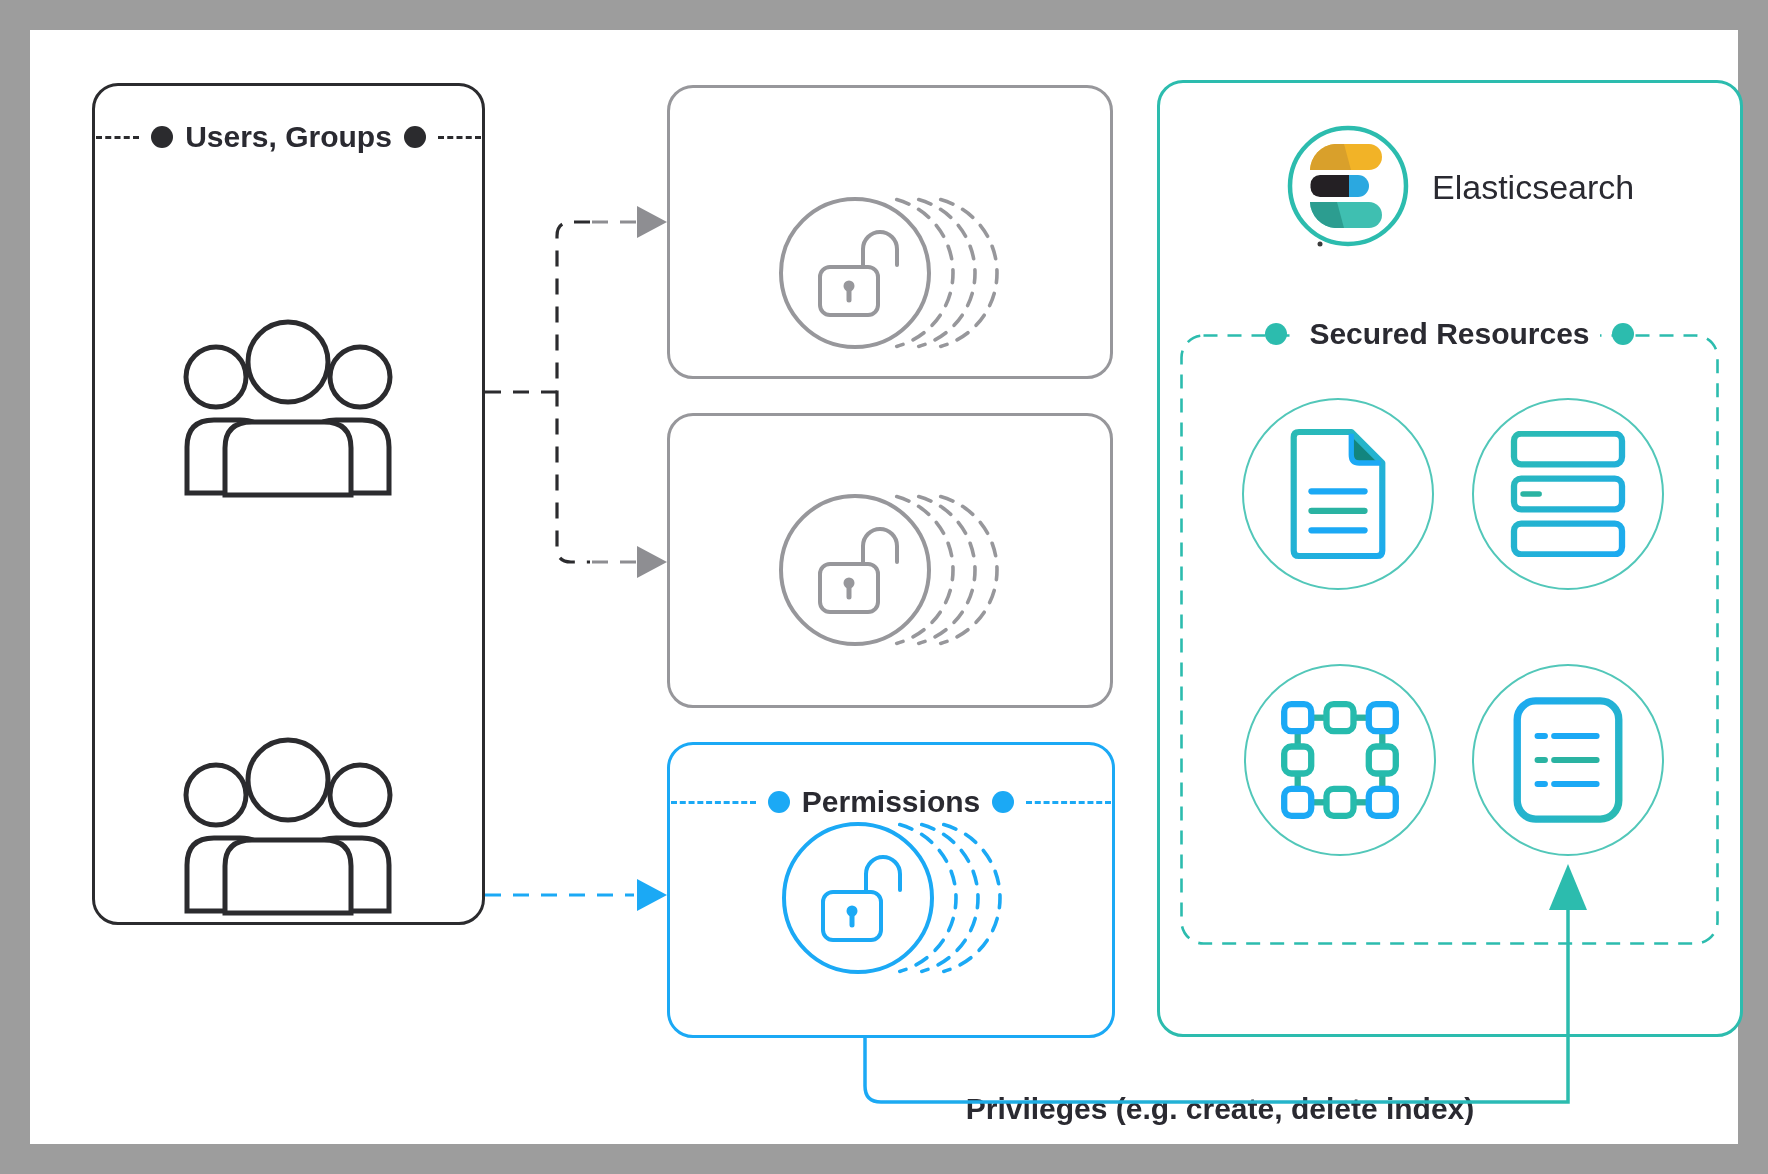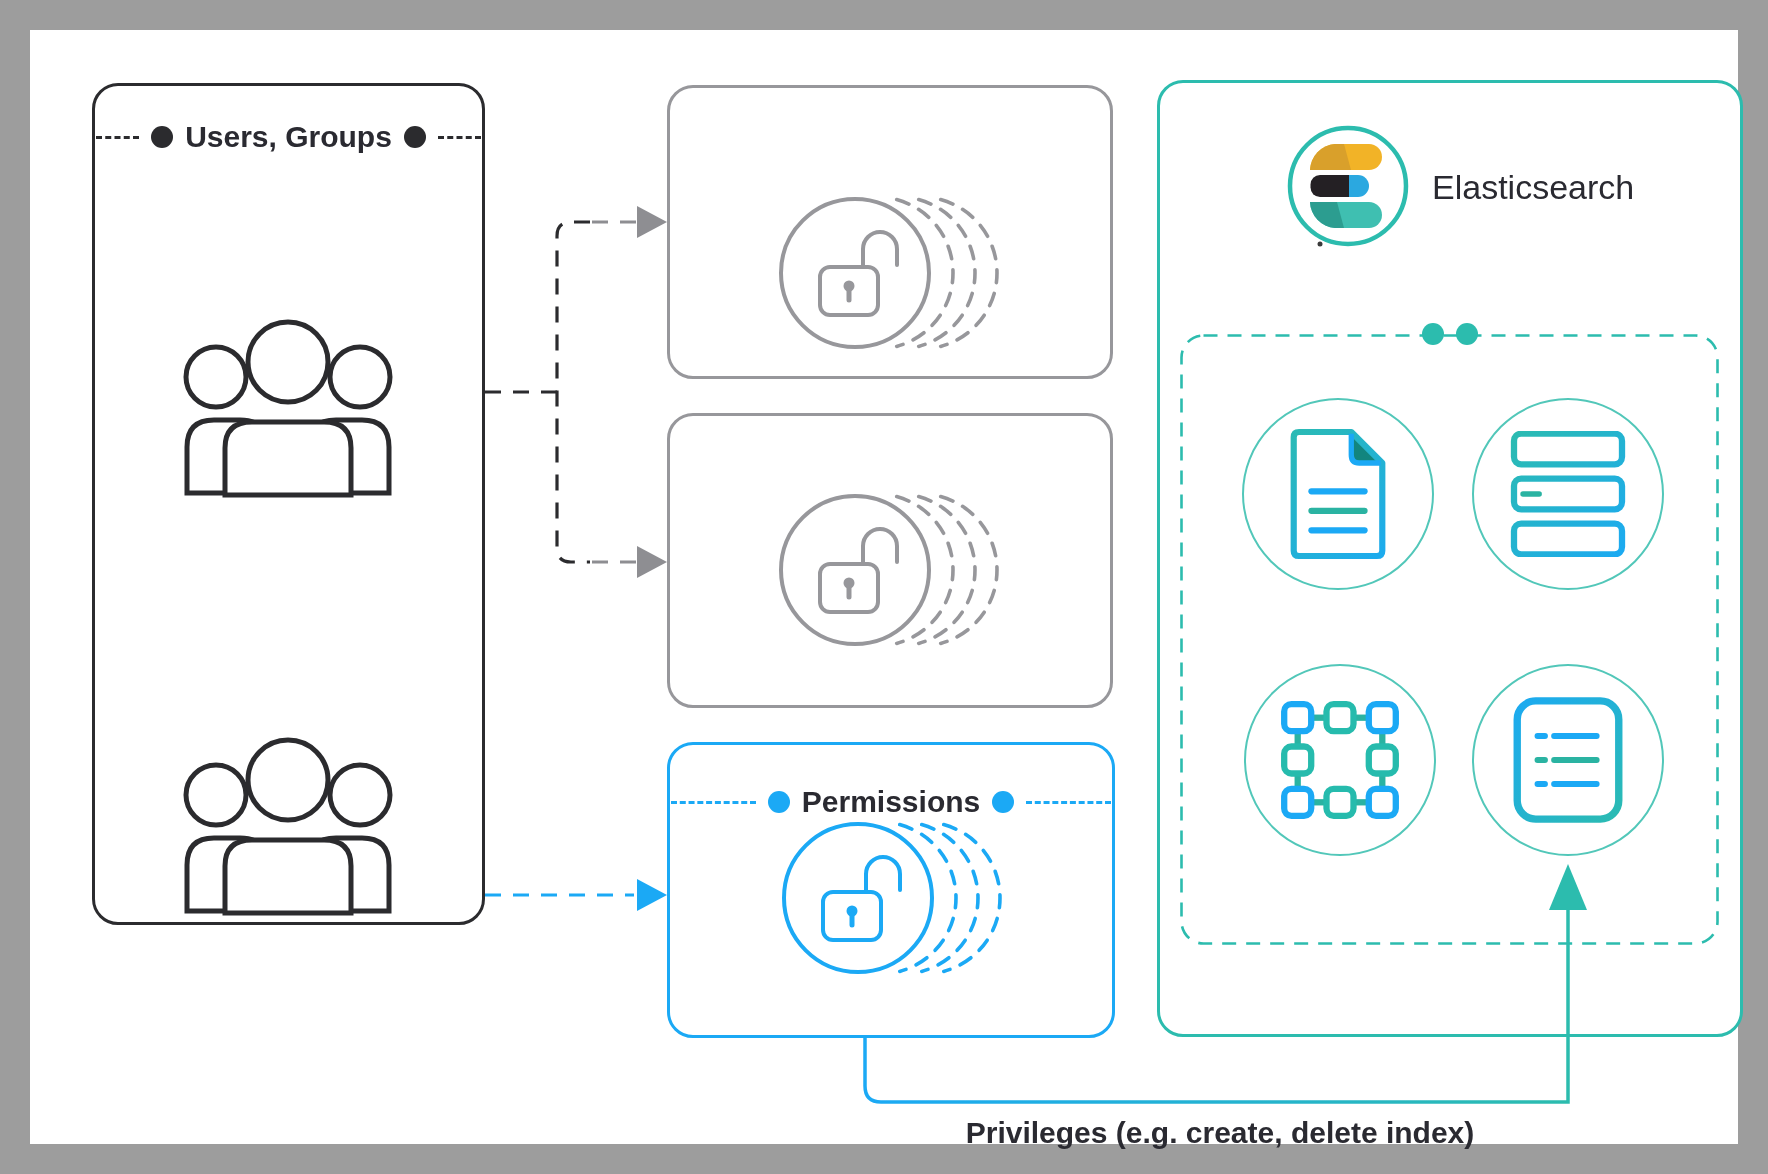--- a/index.html
+++ b/index.html
@@ -138,20 +138,21 @@
     </g>
     <circle cx="38" cy="122" r="2.5" fill="#3a3a3a"></circle>
   </svg>
   <div class="brand" style="left:1402px;top:138px;">Elasticsearch</div>
 
   <svg class="layer z1" style="left:1150px;top:304px;" width="539" height="611" viewBox="0 0 539 611">
     <rect x="1.5" y="1.5" width="536" height="608" rx="22" fill="none" stroke="#2cbcae" stroke-width="2.6" stroke-dasharray="14 10"></rect>
   </svg>
   <div class="lbl on-border" style="left:1150px;top:289px;width:539px;color:#2cbcae;justify-content:center;">
     <span class="dot"></span>
+    <span class="txt">Secured Resources</span>
     <span class="dot"></span>
   </div>
 
   <div class="rescircle" style="left:1212px;top:368px;">
     <svg width="124" height="142" viewBox="0 0 140 160">
       <defs>
         <linearGradient id="gDoc" x1="0" y1="0" x2="140" y2="160" gradientUnits="userSpaceOnUse">
           <stop offset="0" stop-color="#2cbcae"></stop>
               <stop offset="1" stop-color="#1ba9f5"></stop>
         </linearGradient>
@@ -248,16 +249,16 @@
     <polygon points="637,192 607,176 607,208" fill="#8e8e92"></polygon>
     <polygon points="637,532 607,516 607,548" fill="#8e8e92"></polygon>
 
     <path d="M 455 865 H 604" fill="none" stroke="#1ba9f5" stroke-width="3.2" stroke-dasharray="16 12"></path>
     <polygon points="637,865 607,849 607,881" fill="#1ba9f5"></polygon>
 
     <path d="M 835 1008 V 1056 Q 835 1072 851 1072 H 1538 V 877" fill="none" stroke="url(#privGrad)" stroke-width="3.5"></path>
     <polygon points="1538,834 1519,880 1557,880" fill="#2cbcae"></polygon>
   </svg>
 
-  <div class="caption" style="left:860px;top:1086px;width:660px;">Privileges (e.g. create, delete index)</div>
+  <div class="caption" style="left:860px;top:1062px;width:660px;">Privileges (e.g. create, delete index)</div>
 
 </div>
 </div>
 
 </body></html>

